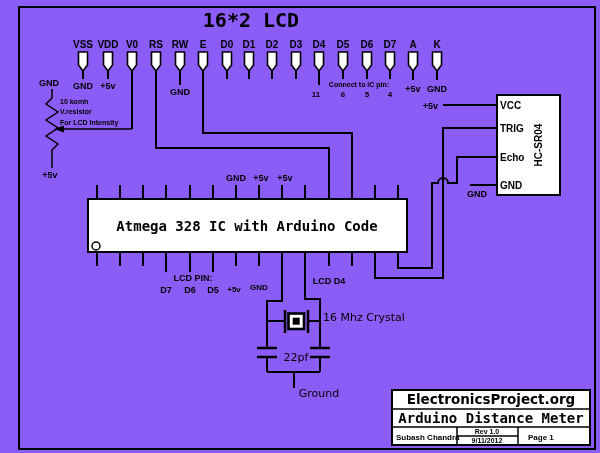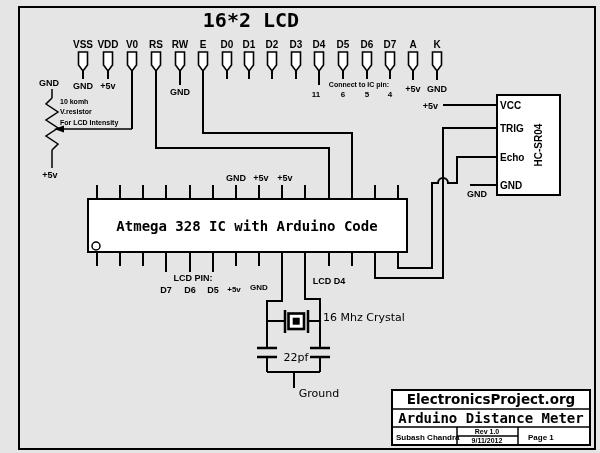--- a/index.html
+++ b/index.html
@@ -1,16 +1,16 @@
 <!DOCTYPE html>
 <html><head>
 <meta charset="utf-8">
 <style>
   html,body{margin:0;padding:0;background:#fff;}
-  .stage{position:relative;width:600px;height:453px;background:#e5e5e5;font-family:"Liberation Sans",sans-serif;}
+  .stage{position:relative;width:600px;height:453px;background:#8b5cf6;font-family:"Liberation Sans",sans-serif;}
   svg text{fill:#000;}
   .wire{stroke:#000;stroke-width:2;fill:none;}
   .wire25{stroke:#000;stroke-width:2.5;fill:none;}
   .thin{stroke:#000;stroke-width:1.5;fill:none;}
   .boxline{stroke:#000;stroke-width:2;fill:#fff;}
   .conn{stroke:#000;stroke-width:1.6;fill:#fff;}
   .b7{font:bold 7px "Liberation Sans",sans-serif;}
   .b8{font:bold 8px "Liberation Sans",sans-serif;}
   .b9{font:bold 9px "Liberation Sans",sans-serif;}
   .b10{font:bold 10px "Liberation Sans",sans-serif;}

